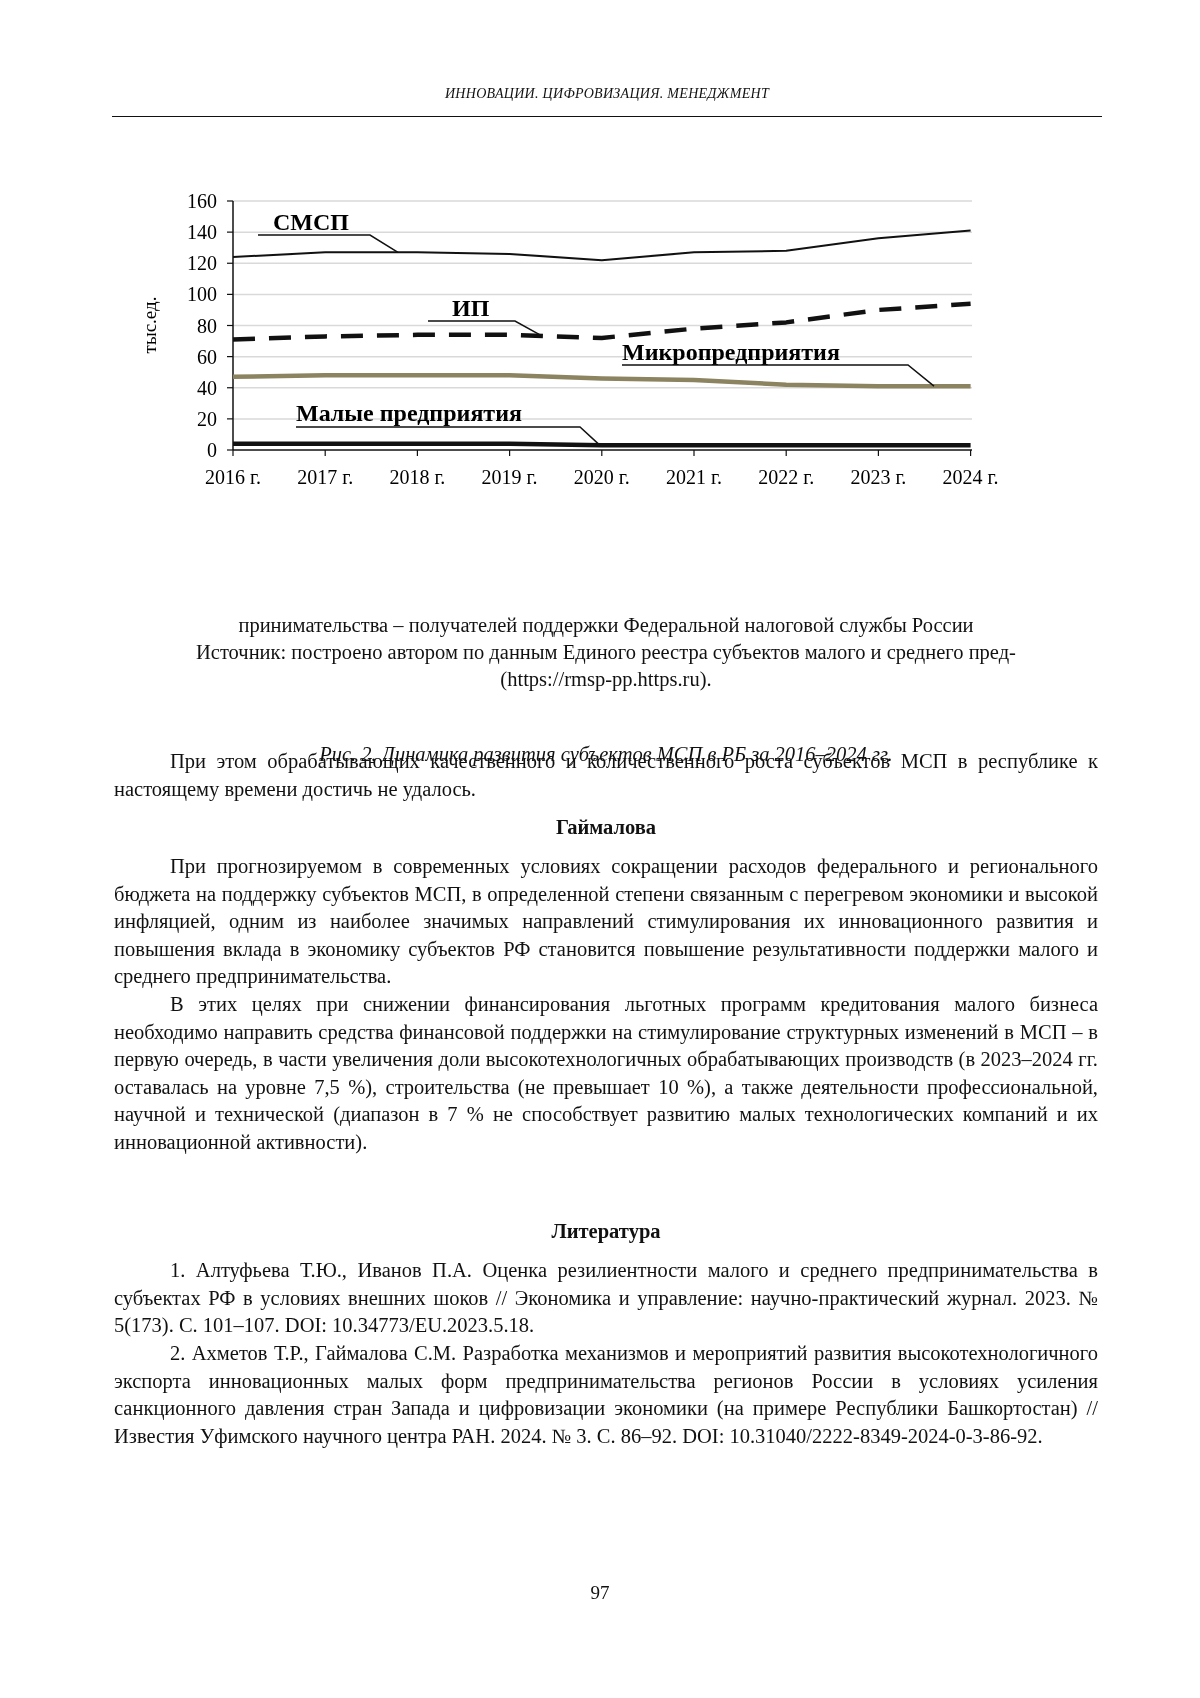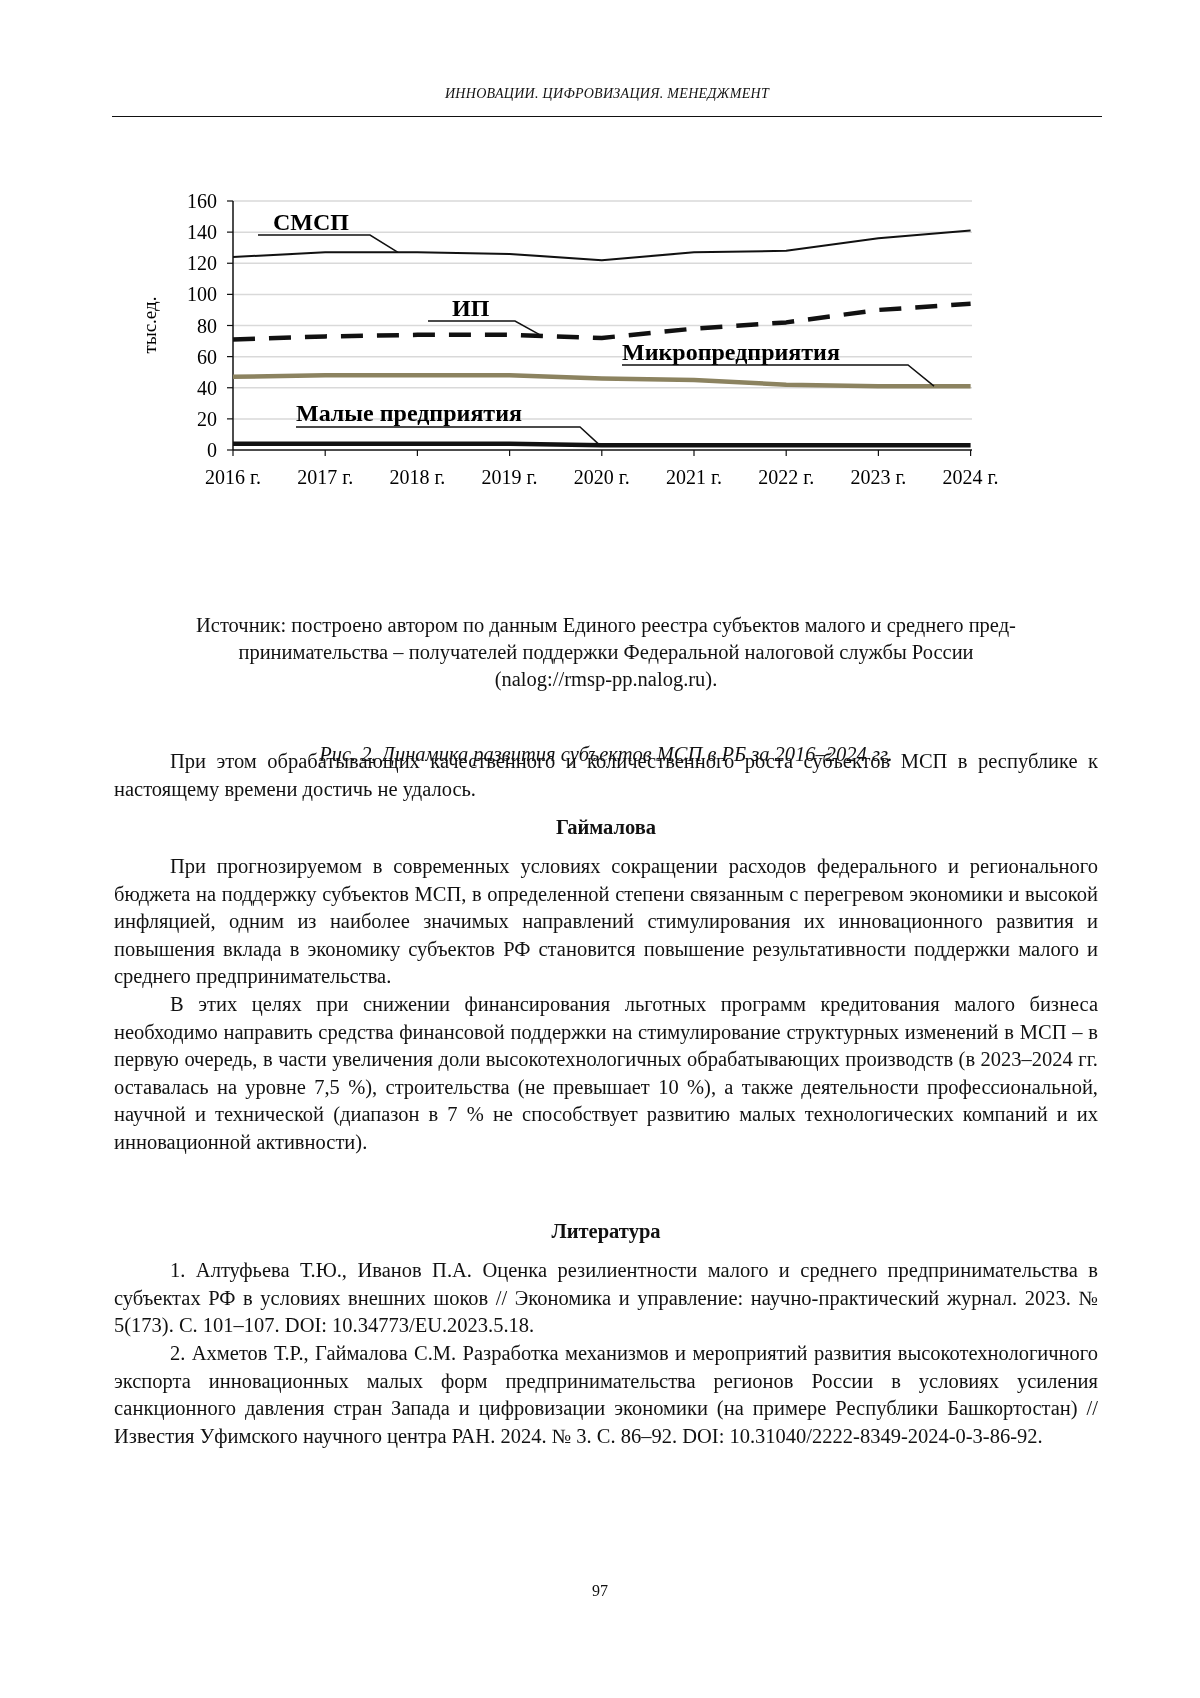--- a/index.html
+++ b/index.html
@@ -5,21 +5,21 @@
   html, body { margin: 0; padding: 0; background: #ffffff; }
   body { width: 1200px; height: 1698px; position: relative; font-family: "Liberation Serif", serif; color: #111; }
   .page { position: absolute; left: 0; top: 0; width: 1200px; height: 1698px; }
   .running-head { position: absolute; left: 112px; top: 86px; width: 990px; text-align: center; font-style: italic; font-size: 14px; letter-spacing: 0.3px; }
   .head-rule { position: absolute; left: 112px; top: 116px; width: 990px; height: 0; border-top: 1.5px solid #111; }
   .para { position: absolute; left: 114px; width: 984px; font-size: 20.5px; line-height: 27.5px; text-align: justify; text-align-last: left; }
   .para .indent { display: inline-block; width: 56px; }
   .center { position: absolute; left: 114px; width: 984px; text-align: center; font-size: 20.5px; line-height: 27px; }
   .bold { font-weight: bold; }
   .italic { font-style: italic; margin-top: 48px; }
-  .page-number { position: absolute; left: 0; width: 1200px; top: 1582px; text-align: center; font-size: 16px; }
+  .page-number { position: absolute; left: 0; width: 1200px; top: 1582px; text-align: center; font-size: 19px; }
   svg text { font-family: "Liberation Serif", serif; }
 </style>
 </head>
 <body>
 
 <div class="page">
 
   <div class="running-head">ИННОВАЦИИ. ЦИФРОВИЗАЦИЯ. МЕНЕДЖМЕНТ</div>
   <div class="head-rule"></div>
 
@@ -90,23 +90,23 @@
         <text x="452" y="316" font-size="24" font-weight="bold" text-anchor="start">ИП</text>
         <polyline points="428,321 515,321 540,334.8375" fill="none" stroke="#111" stroke-width="1.5"></polyline>
         <text x="622" y="360" font-size="24" font-weight="bold" text-anchor="start">Микропредприятия</text>
         <polyline points="622,365 908,365 934,386.19375" fill="none" stroke="#111" stroke-width="1.5"></polyline>
         <text x="296" y="421" font-size="24" font-weight="bold" text-anchor="start">Малые предприятия</text>
         <polyline points="296,427 580,427 600,445.33125" fill="none" stroke="#111" stroke-width="1.5"></polyline>
       </g>
   </svg>
 
   <div class="center" style="top:612px;">
+    <div>принимательства – получателей поддержки Федеральной налоговой службы России</div>
     <div>Источник: построено автором по данным Единого реестра субъектов малого и среднего пред-</div>
-    <div>принимательства – получателей поддержки Федеральной налоговой службы России</div>
-    <div>(nalog://rmsp-pp.nalog.ru).</div>
+    <div>(https://rmsp-pp.https.ru).</div>
     <div class="italic">Рис. 2. Динамика развития субъектов МСП в РБ за 2016–2024 гг.</div>
   </div>
 
   <div class="para" style="top:748px;"><span class="indent"></span><span>При этом обрабатывающих качественного и количественного роста субъектов МСП в республике к настоящему времени достичь не удалось.</span></div>
 
   <div class="center bold" style="top:814px;">Гаймалова</div>
 
   <div class="para" style="top:853px;"><span class="indent"></span><span>При прогнозируемом в современных условиях сокращении расходов федерального и регионального бюджета на поддержку субъектов МСП, в определенной степени связанным с перегревом экономики и высокой инфляцией, одним из наиболее значимых направлений стимулирования их инновационного развития и повышения вклада в экономику субъектов РФ становится повышение результативности поддержки малого и среднего предпринимательства.</span></div>
 
   <div class="para" style="top:991px;"><span class="indent"></span><span>В этих целях при снижении финансирования льготных программ кредитования малого бизнеса необходимо направить средства финансовой поддержки на стимулирование структурных изменений в МСП – в первую очередь, в части увеличения доли высокотехнологичных обрабатывающих производств (в 2023–2024 гг. оставалась на уровне 7,5 %), строительства (не превышает 10 %), а также деятельности профессиональной, научной и технической (диапазон в 7 % не способствует развитию малых технологических компаний и их инновационной активности).</span></div>

